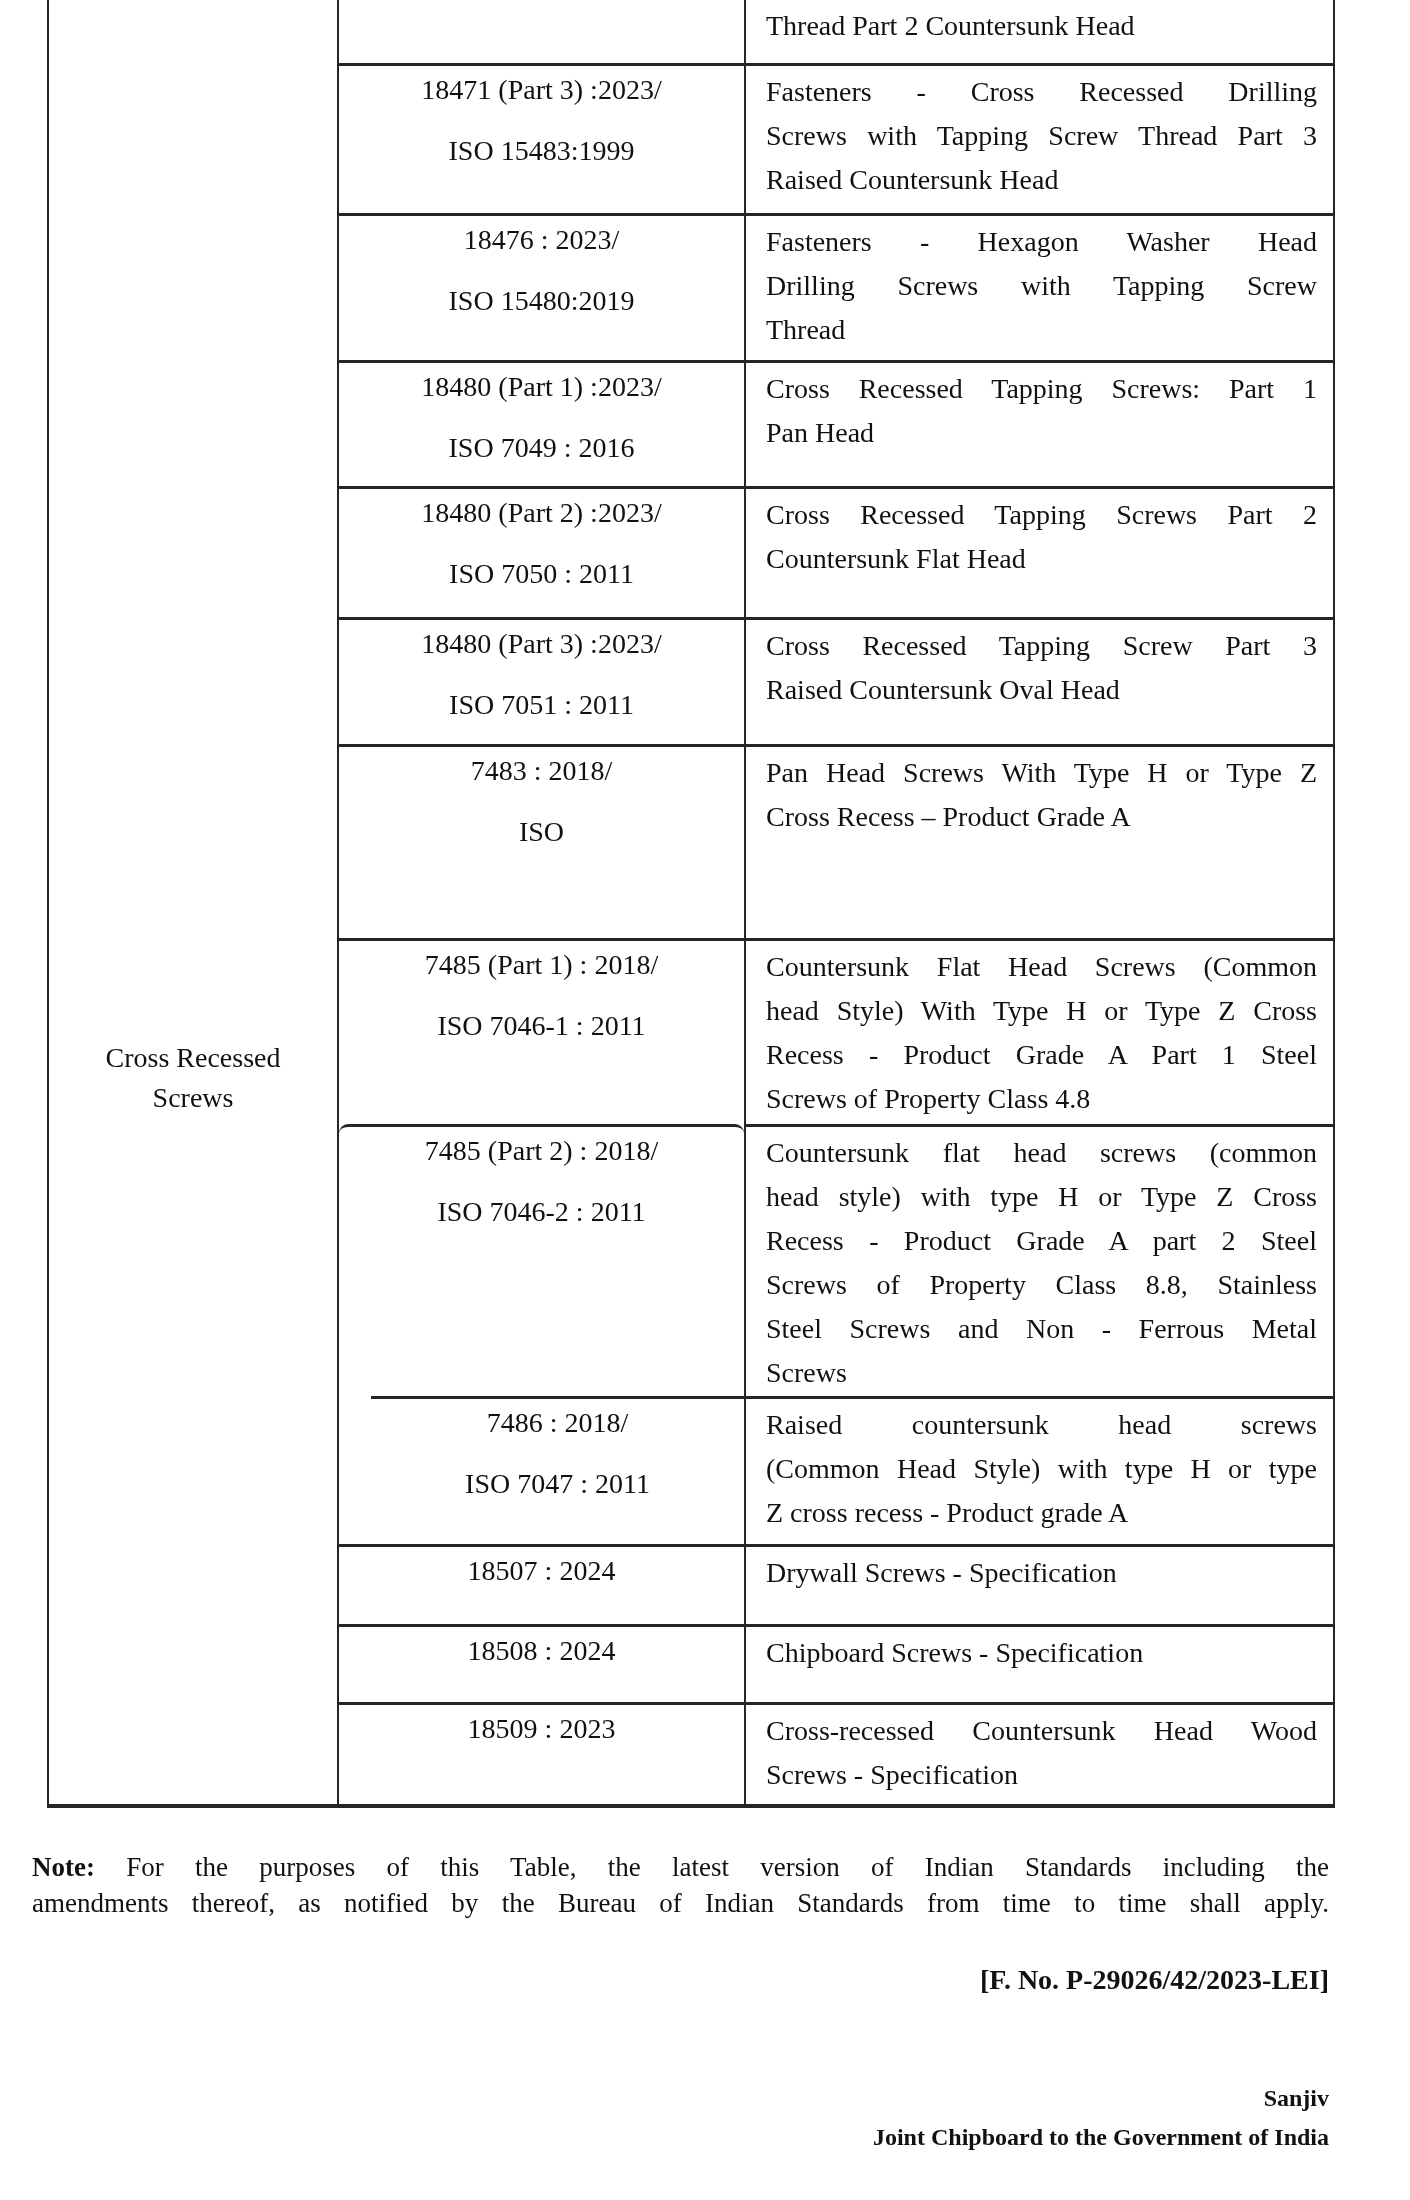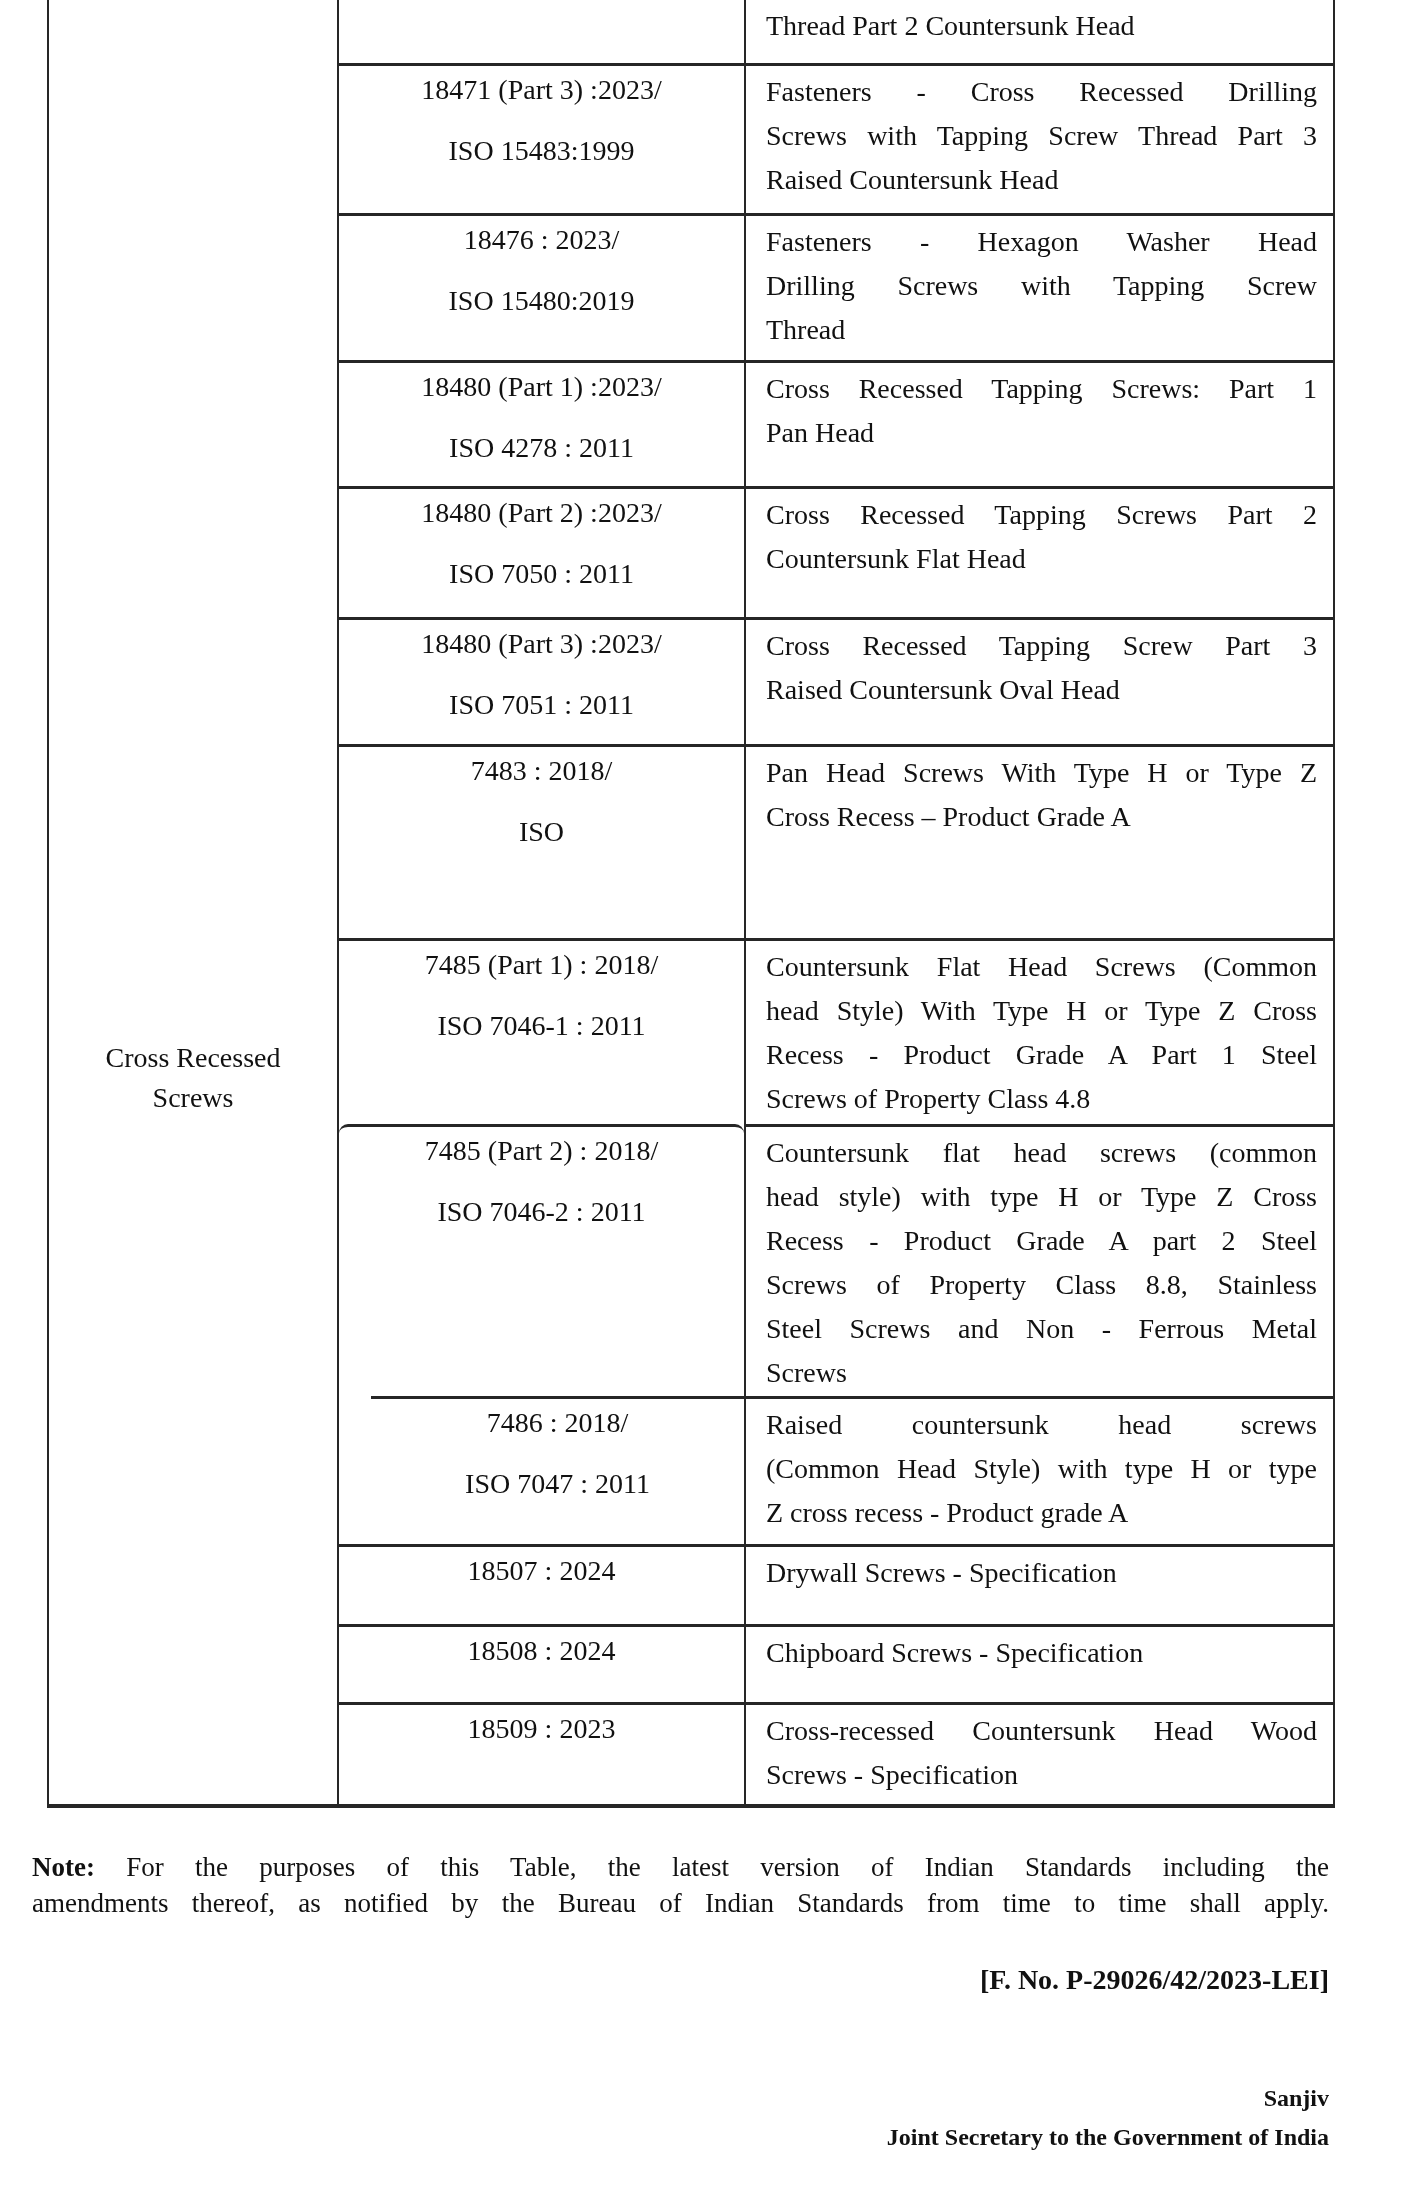--- a/index.html
+++ b/index.html
@@ -129,21 +129,21 @@
         <div class="is-line">18476 : 2023/</div>
         <div class="is-line">ISO 15480:2019</div>
       </div>
       <div class="cell c3 bordered" style="grid-row: 3;">
         <div class="desc-line">Fasteners - Hexagon Washer Head</div>
         <div class="desc-line">Drilling Screws with Tapping Screw</div>
         <div class="desc-line last">Thread</div>
       </div>
       <div class="cell c2 bordered" style="grid-row: 4;">
         <div class="is-line">18480 (Part 1) :2023/</div>
-        <div class="is-line">ISO 4278 : 2011</div>
+        <div class="is-line">ISO 7049 : 2016</div>
       </div>
       <div class="cell c3 bordered" style="grid-row: 4;">
         <div class="desc-line">Cross Recessed Tapping Screws: Part 1</div>
         <div class="desc-line last">Pan Head</div>
       </div>
       <div class="cell c2 bordered" style="grid-row: 5;">
         <div class="is-line">18480 (Part 2) :2023/</div>
         <div class="is-line">ISO 7050 : 2011</div>
       </div>
       <div class="cell c3 bordered" style="grid-row: 5;">
@@ -220,16 +220,16 @@
 
   <div class="note">
     <div class="note-line"><span class="note-label">Note:</span> <span>For the purposes of this Table, the latest version of Indian Standards including the</span></div>
     <div class="note-line">amendments thereof, as notified by the Bureau of Indian Standards from time to time shall apply.</div>
   </div>
 
   <div class="file-no">[F. No. P-29026/42/2023-LEI]</div>
 
   <div class="signature">
     <div>Sanjiv</div>
-    <div>Joint Secretary to the Government of India</div>
+    <div>Joint Chipboard to the Government of India</div>
   </div>
 
 </div>
 
 </body></html>

